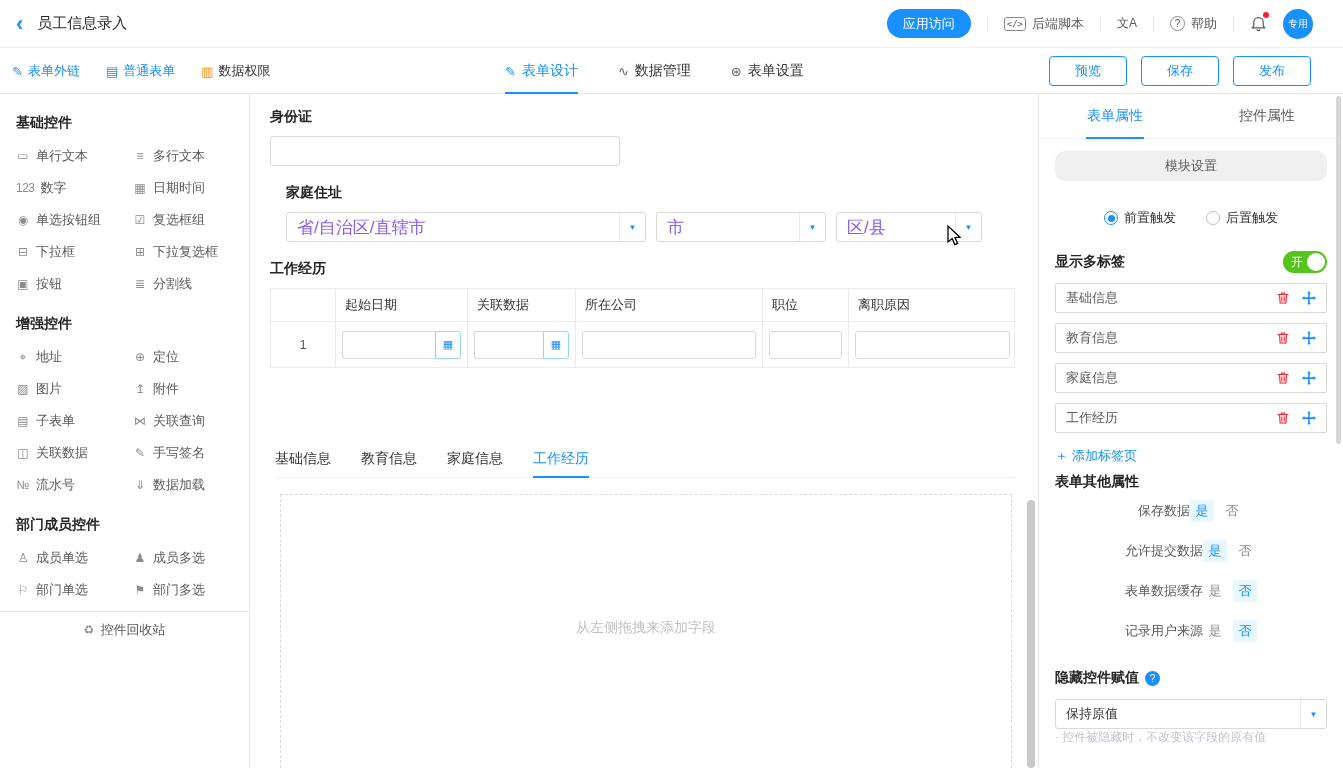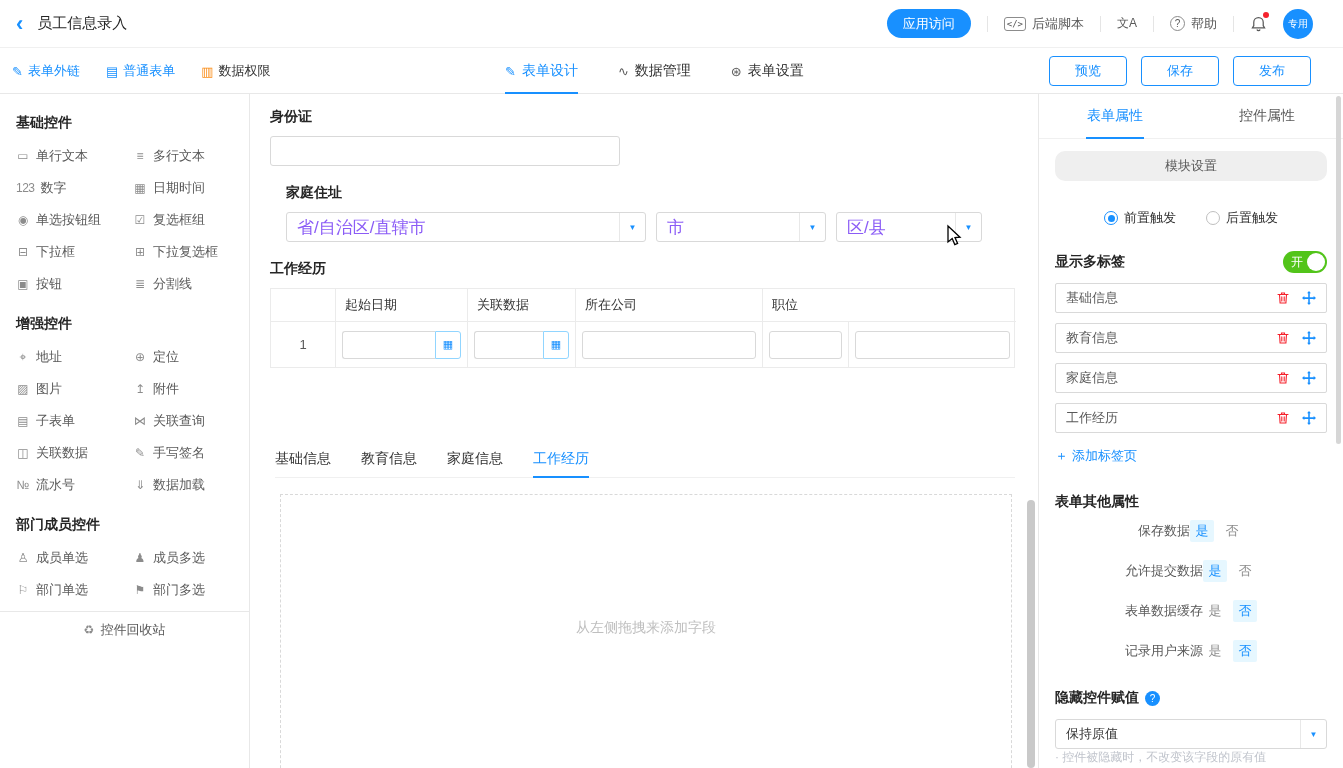--- a/index.html
+++ b/index.html
@@ -94,21 +94,21 @@
   .trig.sel .radio{border-color:#1890ff}
   .trig.sel .radio::after{content:"";width:7px;height:7px;border-radius:50%;background:#1890ff}
   .mt-row{display:flex;justify-content:space-between;align-items:center;margin-top:24px}
   .mt-label{font-size:14px;font-weight:700;color:#262626}
   .toggle{width:44px;height:22px;border-radius:11px;background:#52c41a;position:relative;color:#fff;font-size:12px;display:flex;align-items:center;padding-left:8px;cursor:pointer}
   .knob{position:absolute;right:2px;top:2px;width:18px;height:18px;border-radius:50%;background:#fff}
   .tagitem{margin-top:10px;height:30px;border:1px solid #d9d9d9;border-radius:2px;display:flex;align-items:center;padding:0 10px;gap:12px;background:#fff}
   .tagitem .tlabel{flex:1;font-size:13px;color:#595959}
   .iconbtn{display:inline-flex;cursor:pointer}
   .addtab{margin-top:14px;font-size:13px;color:#1890ff;display:flex;align-items:center;gap:4px;cursor:pointer}
-  .sec-h{margin-top:28px;font-size:14px;font-weight:700;color:#262626}
+  .sec-h{margin-top:8px;font-size:14px;font-weight:700;color:#262626}
   .prop-row{height:40px;display:flex;align-items:center;justify-content:center}
   .prop-label{font-size:13px;color:#595959}
   .yn{display:flex;gap:6px}
   .yn span{min-width:24px;height:22px;display:inline-flex;align-items:center;justify-content:center;font-size:13px;color:#8c8c8c;border-radius:2px;padding:0 4px;cursor:pointer}
   .yn .sel{background:#e6f7ff;color:#1890ff}
   .hid-h{margin-top:18px;display:flex;align-items:center;gap:6px}
   .help-dot{width:15px;height:15px;border-radius:50%;background:#1890ff;color:#fff;font-size:10px;display:inline-flex;align-items:center;justify-content:center}
   .psel{margin-top:12px;height:30px;border:1px solid #d9d9d9;border-radius:3px;display:flex;align-items:center;padding-left:10px;cursor:pointer}
   .psel .val{flex:1;font-size:13px;color:#333}
   .hint{font-size:12px;color:#c0c4cc}
@@ -331,20 +331,21 @@
 
     <div class="f-work">
       <div class="flabel">工作经历</div>
       <div class="wtable">
         <div class="trow head">
           <div class="tcell"></div>
           <div class="tcell">起始日期</div>
           <div class="tcell">关联数据</div>
           <div class="tcell">所在公司</div>
           <div class="tcell">职位</div>
+          <div class="tcell">离职原因</div>
         </div>
         <div class="trow body">
           <div class="tcell cidx">1</div>
           <div class="tcell">
             <div class="dateinp"></div>
             <div class="calbtn">
                 <span class="cal-ic">▦</span>
               </div>
           </div>
           <div class="tcell">

